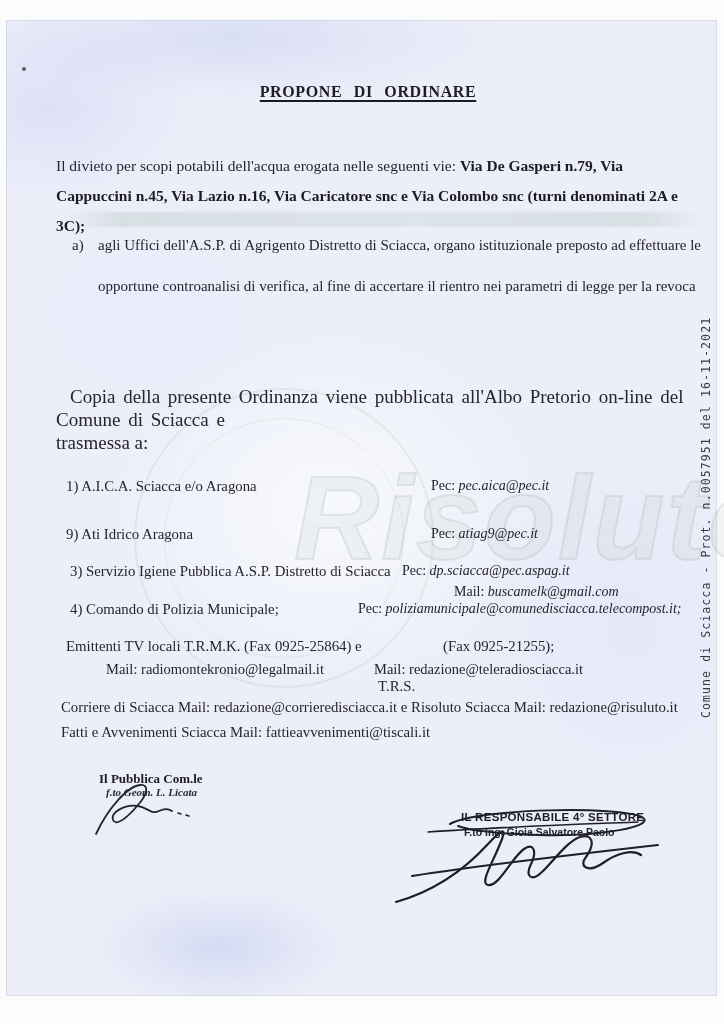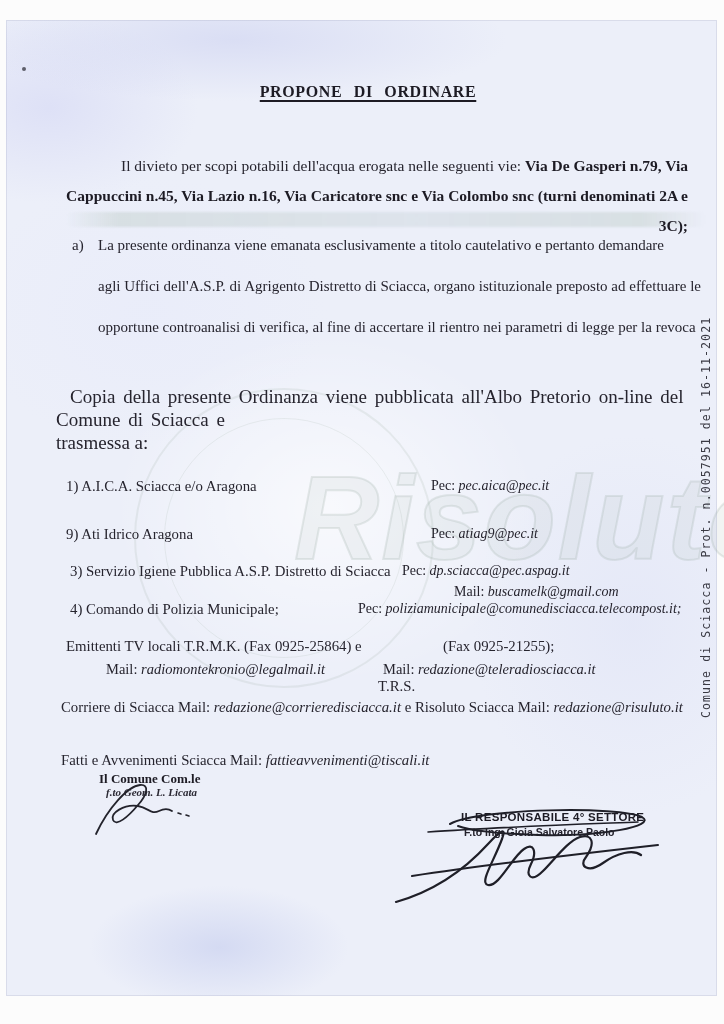--- a/index.html
+++ b/index.html
@@ -50,21 +50,21 @@
   }
 
   
   .title {
     position:absolute; left:0; top:63px; width:724px; text-align:center;
     font-size:16px; font-weight:bold; letter-spacing:0.6px; word-spacing:7px;
     color:#1d1b24; text-decoration:underline; text-underline-offset:3px; text-decoration-thickness:2px;
   }
 
   
-  .intro { position:absolute; left:50px; top:131px; width:632px; font-size:15.5px; line-height:30px;text-align:right; }
+  .intro { position:absolute; left:50px; top:131px; width:632px; font-size:15.5px; line-height:30px; }
   .intro b { color:#1d1b24; }
 
   
   .item-a-marker { position:absolute; left:66px; top:205px; font-size:15px; line-height:41px; }
   .item-a { position:absolute; left:92px; top:205px; width:588px; font-size:15px; }
   .item-a .ln { line-height:41px; white-space:nowrap; }
 
   
   .publication { position:absolute; left:50px; top:365px; width:634px; font-size:19px; line-height:23px; }
   .publication .ln1 { text-indent:14px; word-spacing:3px; }
@@ -81,26 +81,26 @@
   .row3b { top:564px; } .row3b .r-contact { left:448px; }
   .row4 { top:581px; } .row4 .r-name { left:64px; } .row4 .r-contact { left:352px; }
 
   
   .tv-line1 { position:absolute; left:0; top:618px; width:724px; font-size:14.8px; }
   .tv-line1 .seg1 { position:absolute; left:60px; white-space:nowrap; }
   .tv-line1 .seg2 { position:absolute; left:372px; white-space:nowrap;margin-top:40px; }
   .tv-line1 .seg3 { position:absolute; left:437px; white-space:nowrap; }
   .tv-line2 { position:absolute; left:0; top:641px; width:724px; font-size:14.5px; }
   .tv-line2 .m1 { position:absolute; left:100px; white-space:nowrap; }
-  .tv-line2 .m2 { position:absolute; left:368px; white-space:nowrap;margin-left:9px; }
-  .mail-italic { font-style:italic; }
+  .tv-line2 .m2 { position:absolute; left:368px; white-space:nowrap; }
+  .mail-italic { }
 
   
   .press-corriere { position:absolute; left:55px; top:679px; width:650px; font-size:14.8px; white-space:nowrap; }
-  .press-fatti { position:absolute; left:55px; top:732px; width:650px; font-size:14.8px; white-space:nowrap; }
+  .press-fatti { position:absolute; left:55px; top:704px; width:650px; font-size:14.8px; white-space:nowrap; }
 
   
   .sign-left-title { position:absolute; left:93px; top:751px; font-size:13px; font-weight:bold; color:#1d1b24; }
   .sign-left-sub   { position:absolute; left:100px; top:766px; font-size:11px; font-style:italic; font-weight:bold; color:#2a2833; }
   .sign-left-svg   { position:absolute; left:84px; top:760px; }
 
   .sign-right-title { position:absolute; left:455px; top:791px; font-size:11.5px; font-weight:bold;
     font-family:"Liberation Sans",sans-serif; letter-spacing:0.3px; color:#1d1b24; }
   .sign-right-sub   { position:absolute; left:458px; top:806px; font-size:10.5px; font-weight:bold;
     font-family:"Liberation Sans",sans-serif; color:#23212b; }
@@ -127,21 +127,20 @@
     <div class="speck"></div>
 
     <div class="title">PROPONE DI ORDINARE</div>
 
     <div class="intro">
       <span>Il divieto per scopi potabili dell'acqua erogata nelle seguenti vie: </span><b>Via De Gasperi n.79, Via Cappuccini n.45, Via Lazio n.16, Via Caricatore snc e Via Colombo snc (turni denominati 2A e 3C);</b>
     </div>
 
     <div class="item-a-marker">a)</div>
     <div class="item-a">
-      <div class="ln">La presente ordinanza viene emanata esclusivamente a titolo cautelativo e pertanto demandare</div>
       <div class="ln">agli Uffici dell'A.S.P. di Agrigento Distretto di Sciacca, organo istituzionale preposto ad effettuare le</div>
       <div class="ln">opportune controanalisi di verifica, al fine di accertare il rientro nei parametri di legge per la revoca</div>
     </div>
 
     <div class="publication">
       <div class="ln1">Copia della presente Ordinanza viene pubblicata all'Albo Pretorio on-line del Comune di Sciacca e</div>
       <div class="ln2">trasmessa a:</div>
     </div>
 
     <div class="recipients">
@@ -173,21 +172,21 @@
     </div>
     <div class="tv-line2">
       <span class="m1"><span>Mail: </span><span class="mail-italic">radiomontekronio@legalmail.it</span></span>
       <span class="m2"><span>Mail: </span><span class="mail-italic">redazione@teleradiosciacca.it</span></span>
     </div>
 
     <div class="press-corriere"><span>Corriere di Sciacca Mail: </span><span class="mail-italic">redazione@corrieredisciacca.it</span><span> e Risoluto Sciacca  Mail: </span><span class="mail-italic">redazione@risuluto.it</span></div>
 
     <div class="press-fatti"><span>Fatti e Avvenimenti Sciacca Mail: </span><span class="mail-italic">fattieavvenimenti@tiscali.it</span></div>
 
-    <div class="sign-left-title">Il Comune Com.le</div>
+    <div class="sign-left-title">Il Pubblica Com.le</div>
     <div class="sign-left-sub">f.to Geom. L. Licata</div>
     <svg class="sign-left-svg" width="120" height="62" viewBox="0 0 120 62">
       <path d="M6 54 C 18 28 38 6 50 5 C 60 4 57 15 48 25 C 38 37 26 47 23 40 C 20 33 34 24 48 26 C 59 28 61 35 69 31 C 75 28 79 29 82 31" fill="none" stroke="#23232c" stroke-width="1.8" stroke-linecap="round"></path>
       <path d="M88 33 l3 1 M96 35 l3 1" fill="none" stroke="#23232c" stroke-width="1.6" stroke-linecap="round"></path>
     </svg>
 
     <div class="sign-right-title">IL RESPONSABILE 4° SETTORE</div>
     <div class="sign-right-sub">F.to Ing. Gioia Salvatore Paolo</div>
     <svg class="sign-right-svg" width="292" height="108" viewBox="0 0 292 108">
       <path d="M62 20 C 92 4 232 2 254 13 C 270 22 212 33 150 31 C 110 30 80 26 70 22" fill="none" stroke="#1f1f28" stroke-width="2" stroke-linecap="round"></path>

